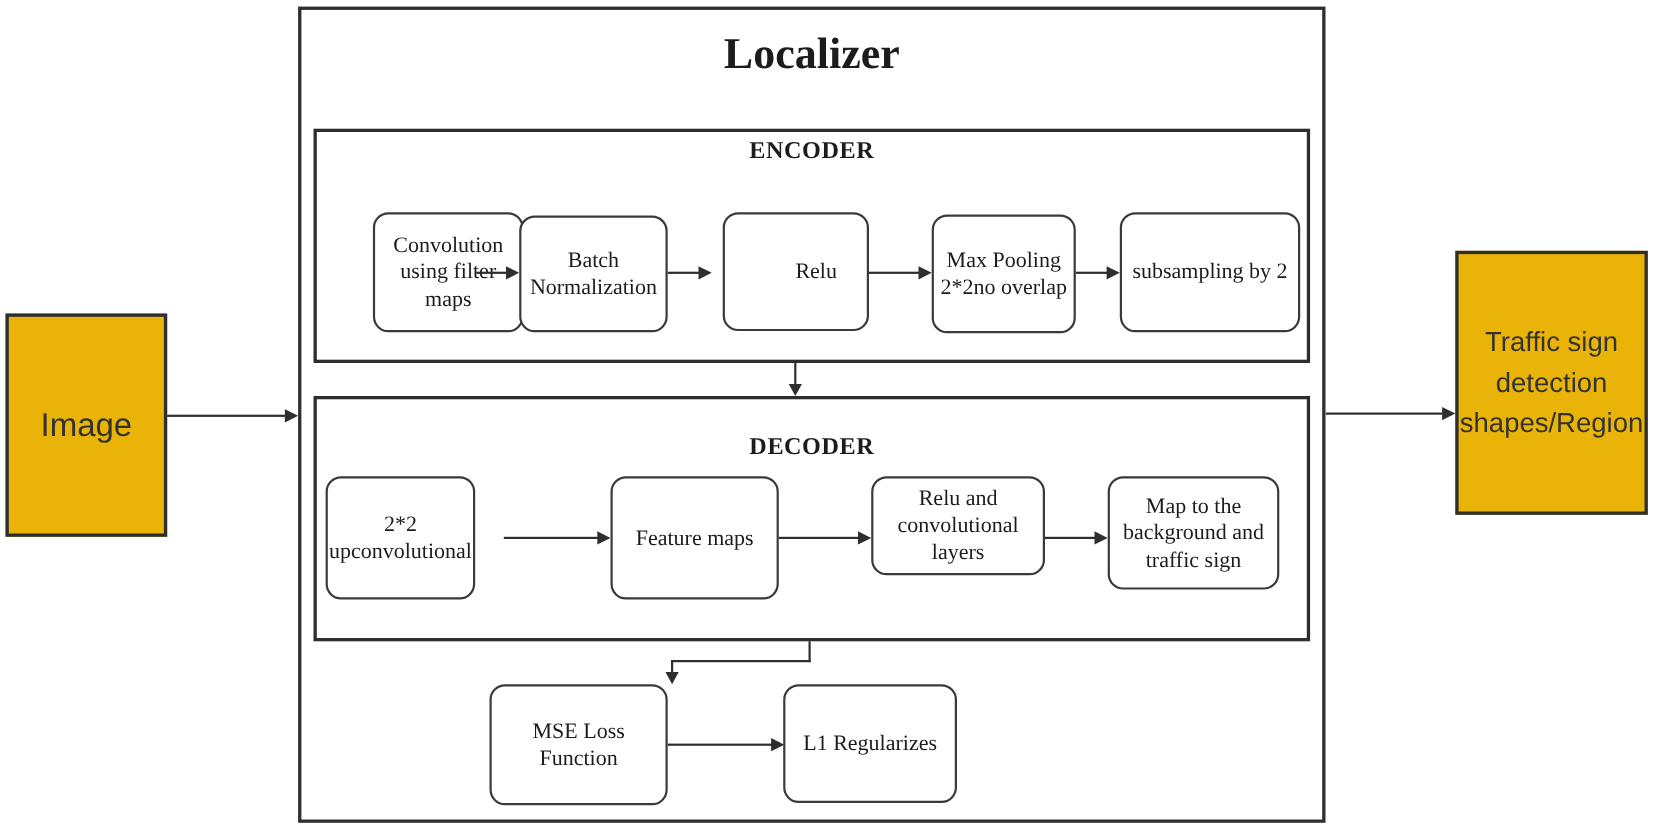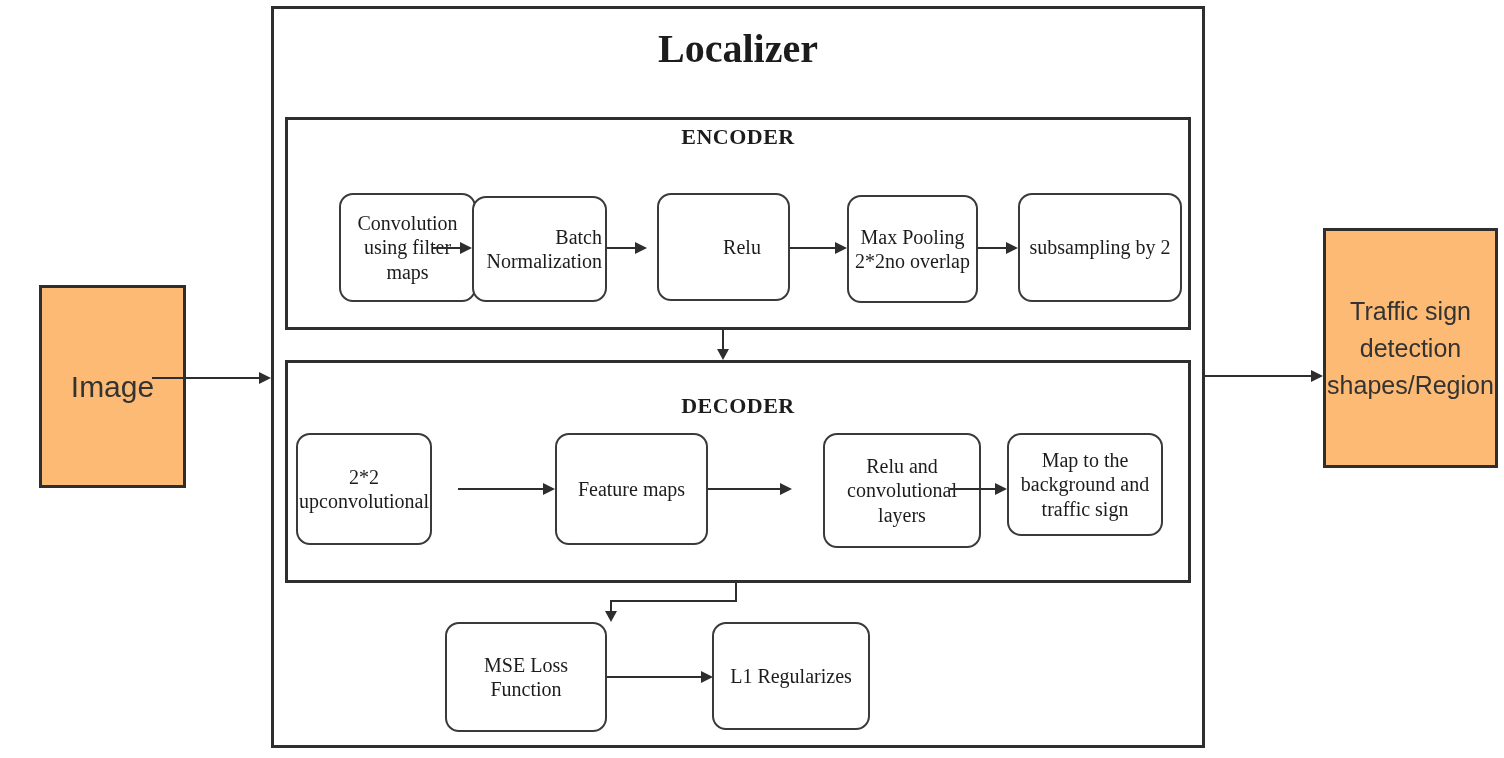--- a/index.html
+++ b/index.html
@@ -14,21 +14,21 @@
     height: 758px;
     background: #ffffff;
     font-family: "Liberation Serif", serif;
     color: #1c1c1c;
     overflow: hidden;
   }
   
   .rect-box {
     position: absolute;
     border: 3px solid #2e2e2e;
-    background: #fdba74;
+    background: #eab308;
     display: flex;
     align-items: center;
     justify-content: center;
     text-align: center;
   }
   
   .rbox {
     position: absolute;
     border: 2px solid #3a3a3a;
     border-radius: 14px;
@@ -82,21 +82,21 @@
     border-top: 11px solid #2e2e2e;
   }
   .io-label { font-size: 30px; color: #333333; }
   .out-label { font-size: 25px; line-height: 37px; color: #333333; }
 </style>
 </head>
 <body>
 
 <div class="stage">
 
-  <div class="rect-box sans" style="left:5px; top:285px; width:147px; height:203px;margin-left:34px;">
+  <div class="rect-box sans" style="left:5px; top:285px; width:147px; height:203px;">
     <span class="io-label">Image</span>
   </div>
 
   <div class="hl" style="left:152px; top:377px; width:107px;"></div>
   <div class="head-r" style="left:259px; top:372px;"></div>
 
   <div class="hl" style="left:1205px; top:375px; width:106px;"></div>
   <div class="head-r" style="left:1311px; top:370px;"></div>
 
   <div class="rect-box sans" style="left:1323px; top:228px; width:175px; height:240px;">
@@ -106,21 +106,21 @@
   <div class="section" style="left:271px; top:6px; width:934px; height:742px;">
 
     <div class="diagram-title">Localizer</div>
 
     <div class="section" style="left:11px; top:108px; width:906px; height:213px;">
       <div class="section-label" style="top:4px;">ENCODER</div>
 
       <div class="rbox" style="left:8px;   top:73px; width:137px; height:109px;margin-left:43px;">
           <span>Convolution using filter maps</span>
         </div>
-      <div class="rbox" style="left:184px; top:76px; width:135px; height:106px;text-align:right;">
+      <div class="rbox" style="left:184px; top:76px; width:135px; height:106px;">
           <span>Batch Normalization</span>
         </div>
       <div class="rbox" style="left:369px; top:73px; width:133px; height:108px;padding-left:40px;">
           <span>Relu</span>
         </div>
       <div class="rbox" style="left:559px; top:75px; width:131px; height:108px;">
           <span>Max Pooling 2*2no overlap</span>
         </div>
       <div class="rbox" style="left:730px; top:73px; width:164px; height:109px;">
           <span>subsampling by 2</span>
@@ -141,21 +141,21 @@
 
     <div class="section" style="left:11px; top:351px; width:906px; height:223px;">
       <div class="section-label" style="top:30px;">DECODER</div>
 
       <div class="rbox" style="left:8px;   top:70px; width:136px; height:112px;">
           <span>2*2 upconvolutional</span>
         </div>
       <div class="rbox" style="left:267px; top:70px; width:153px; height:112px;">
           <span>Feature maps</span>
         </div>
-      <div class="rbox" style="left:504px; top:70px; width:158px; height:115px;margin-left:31px;">
+      <div class="rbox" style="left:504px; top:70px; width:158px; height:90px;">
           <span>Relu and convolutional layers</span>
         </div>
       <div class="rbox" style="left:719px; top:70px; width:156px; height:103px;">
           <span>Map to the background and traffic sign</span>
         </div>
 
       <div class="hl" style="left:170px; top:125px; width:86px;"></div>
       <div class="head-r" style="left:255px; top:120px;"></div>
       <div class="hl" style="left:420px; top:125px; width:73px;"></div>
       <div class="head-r" style="left:492px; top:120px;"></div>

